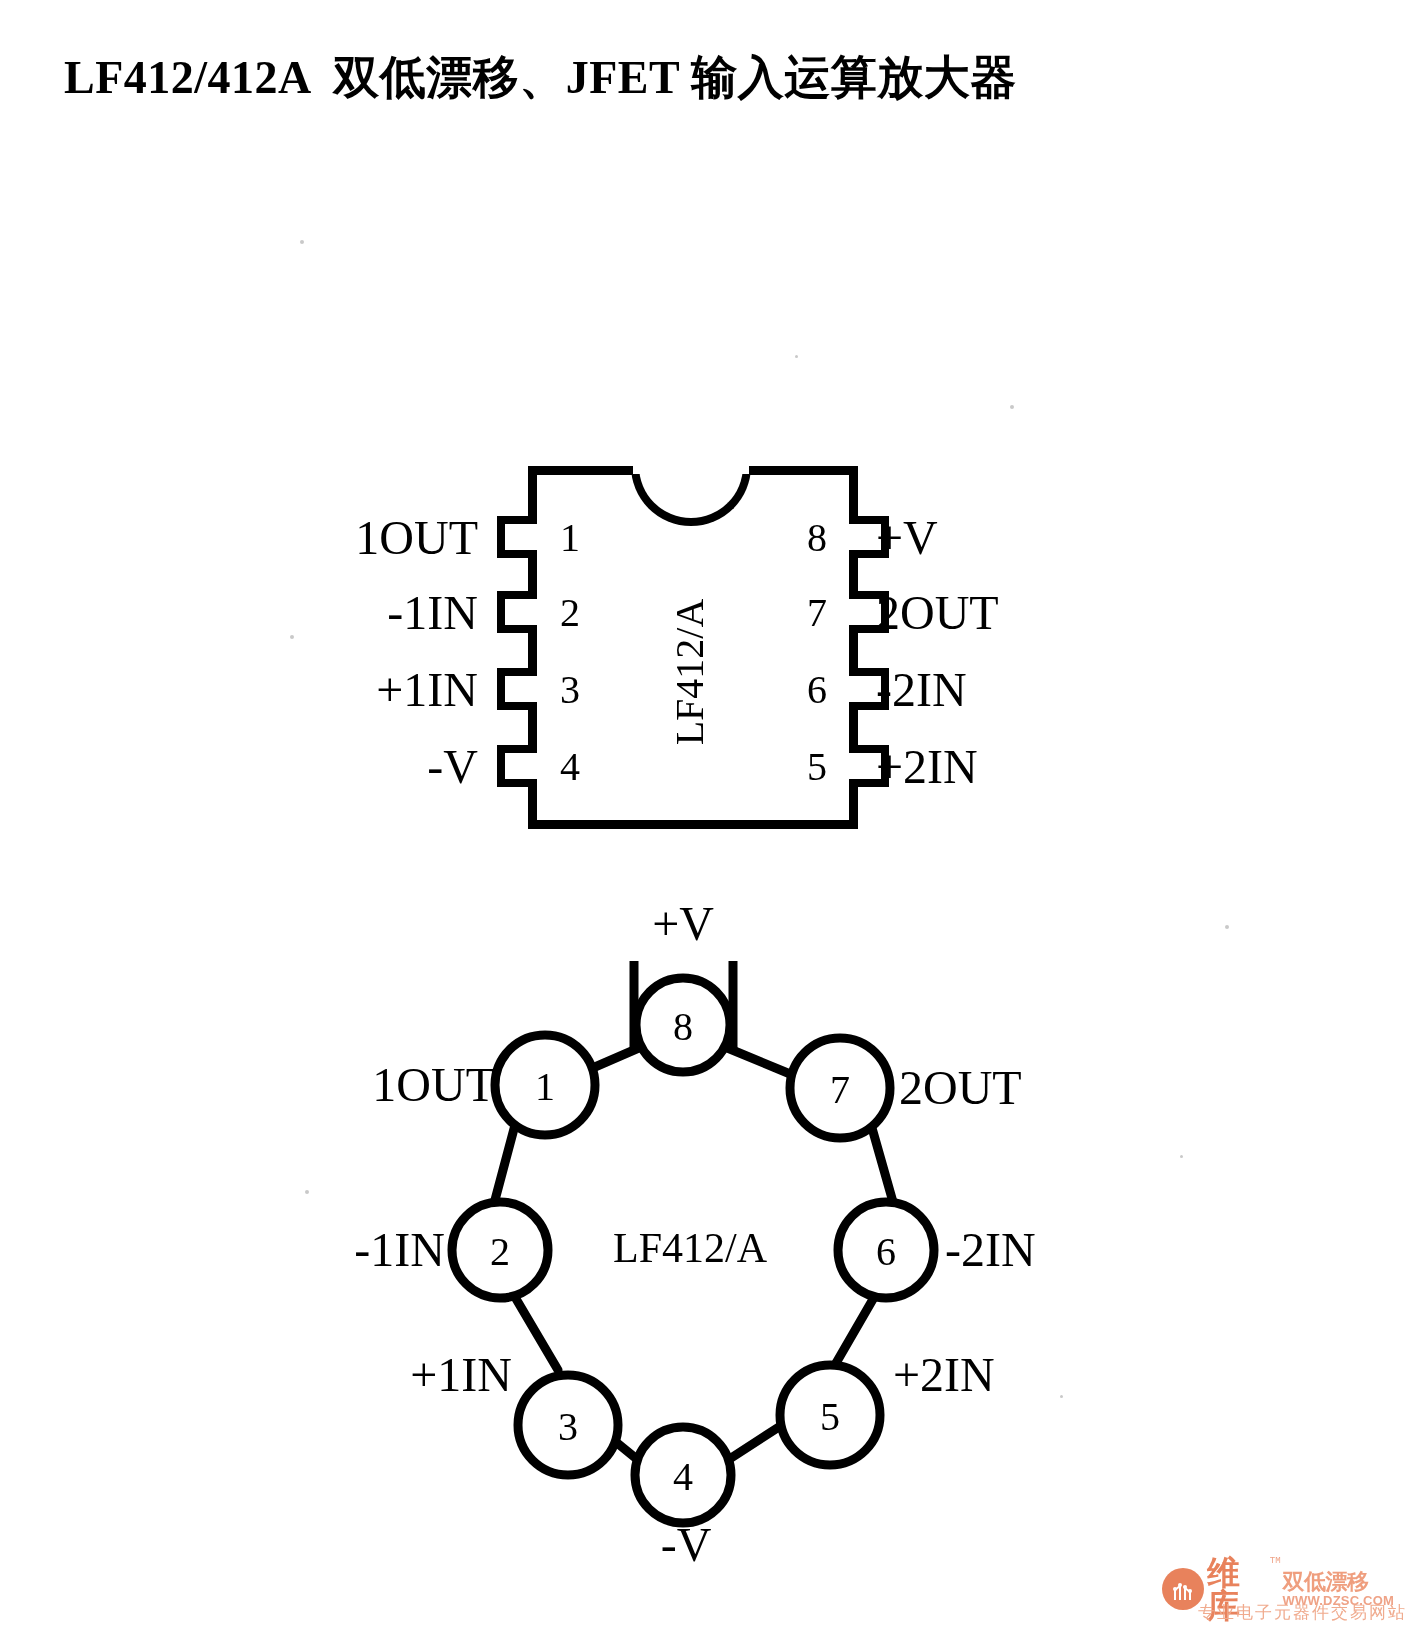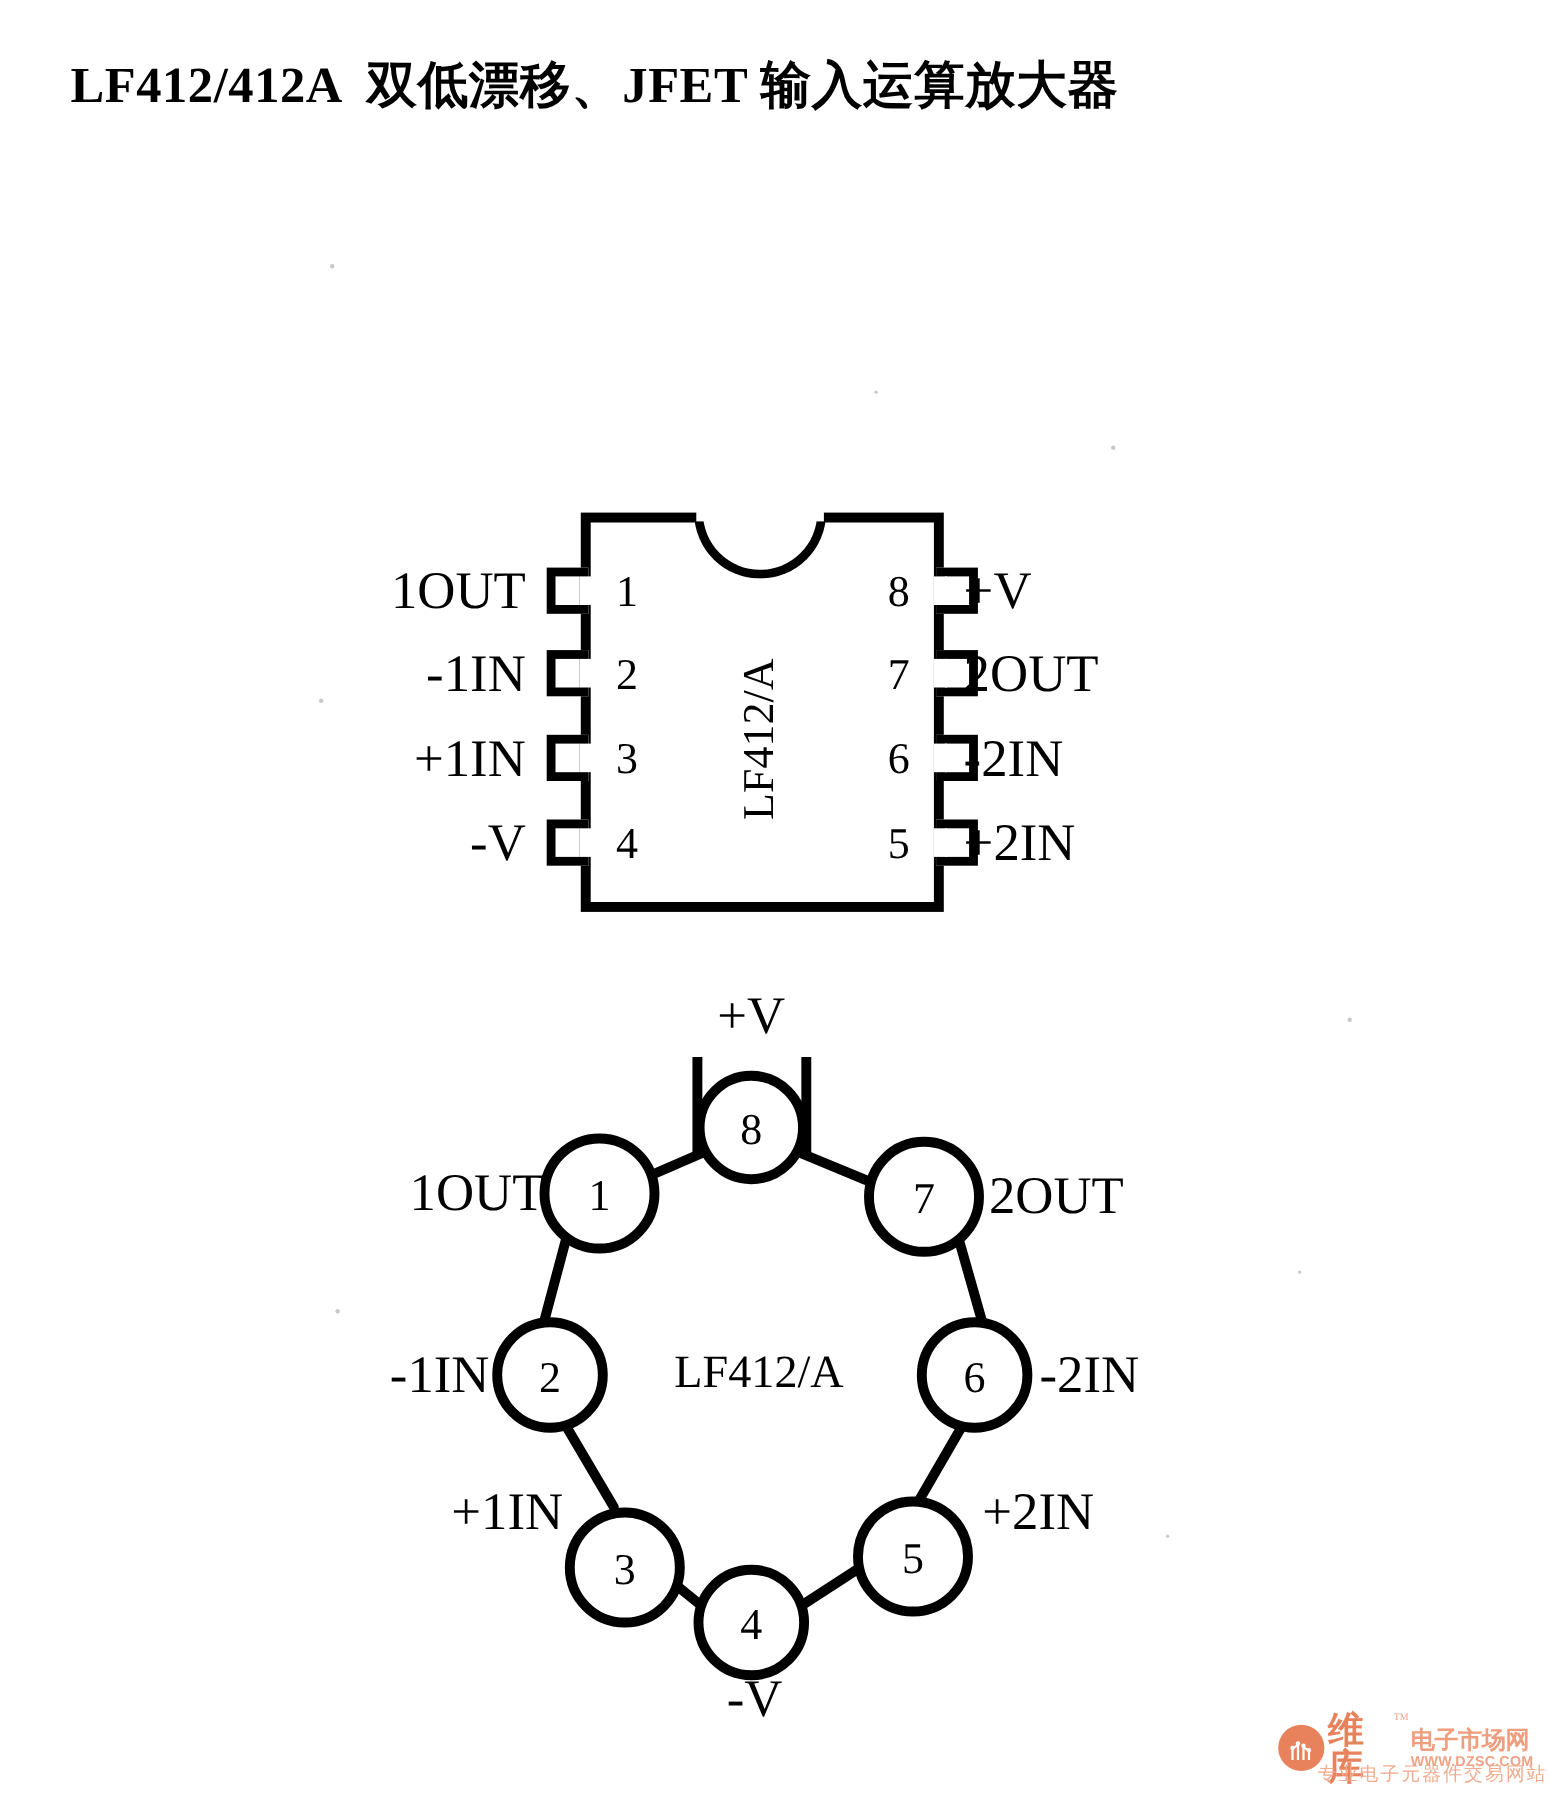--- a/index.html
+++ b/index.html
@@ -188,21 +188,21 @@
   .wm-sub-url {
     font-family: "Liberation Sans", sans-serif;
     font-weight: bold;
     font-size: 13px;
     line-height: 15px;
     color: #f0a display;
     color: #efa286;
     letter-spacing: 0.2px;
   }
   .wm-tm {
-    font-family: Liberation Serif, serif;
+    font-family: Liberation Mono, monospace;
     font-size: 9px;
     color: #efa286;
     align-self: flex-start;
     margin-left: 1px;
   }
   .wm-row2 {
     position: absolute;
     left: 36px; top: 48px;
     font-family: "Liberation Sans", sans-serif;
     font-size: 17px;
@@ -332,21 +332,21 @@
             <circle cx="4" cy="11" r="2"></circle>
             <circle cx="9" cy="7" r="2"></circle>
             <circle cx="14" cy="9" r="2"></circle>
             <circle cx="19" cy="13" r="2"></circle>
           </g>
         </svg>
       </div>
       <div class="wm-brand">维库</div>
       <div class="wm-tm">TM</div>
       <div class="wm-sub">
-        <div class="wm-sub-cn">电子市场网</div>
+        <div class="wm-sub-cn">双低漂移</div>
         <div class="wm-sub-url">WWW.DZSC.COM</div>
       </div>
     </div>
     <div class="wm-row2">专业电子元器件交易网站</div>
   </div>
 
   <div class="speck" style="left:300px; top:240px; width:4px; height:4px;"></div>
   <div class="speck" style="left:1010px; top:405px; width:4px; height:4px;"></div>
   <div class="speck" style="left:795px; top:355px; width:3px; height:3px;"></div>
   <div class="speck" style="left:290px; top:635px; width:4px; height:4px;"></div>

